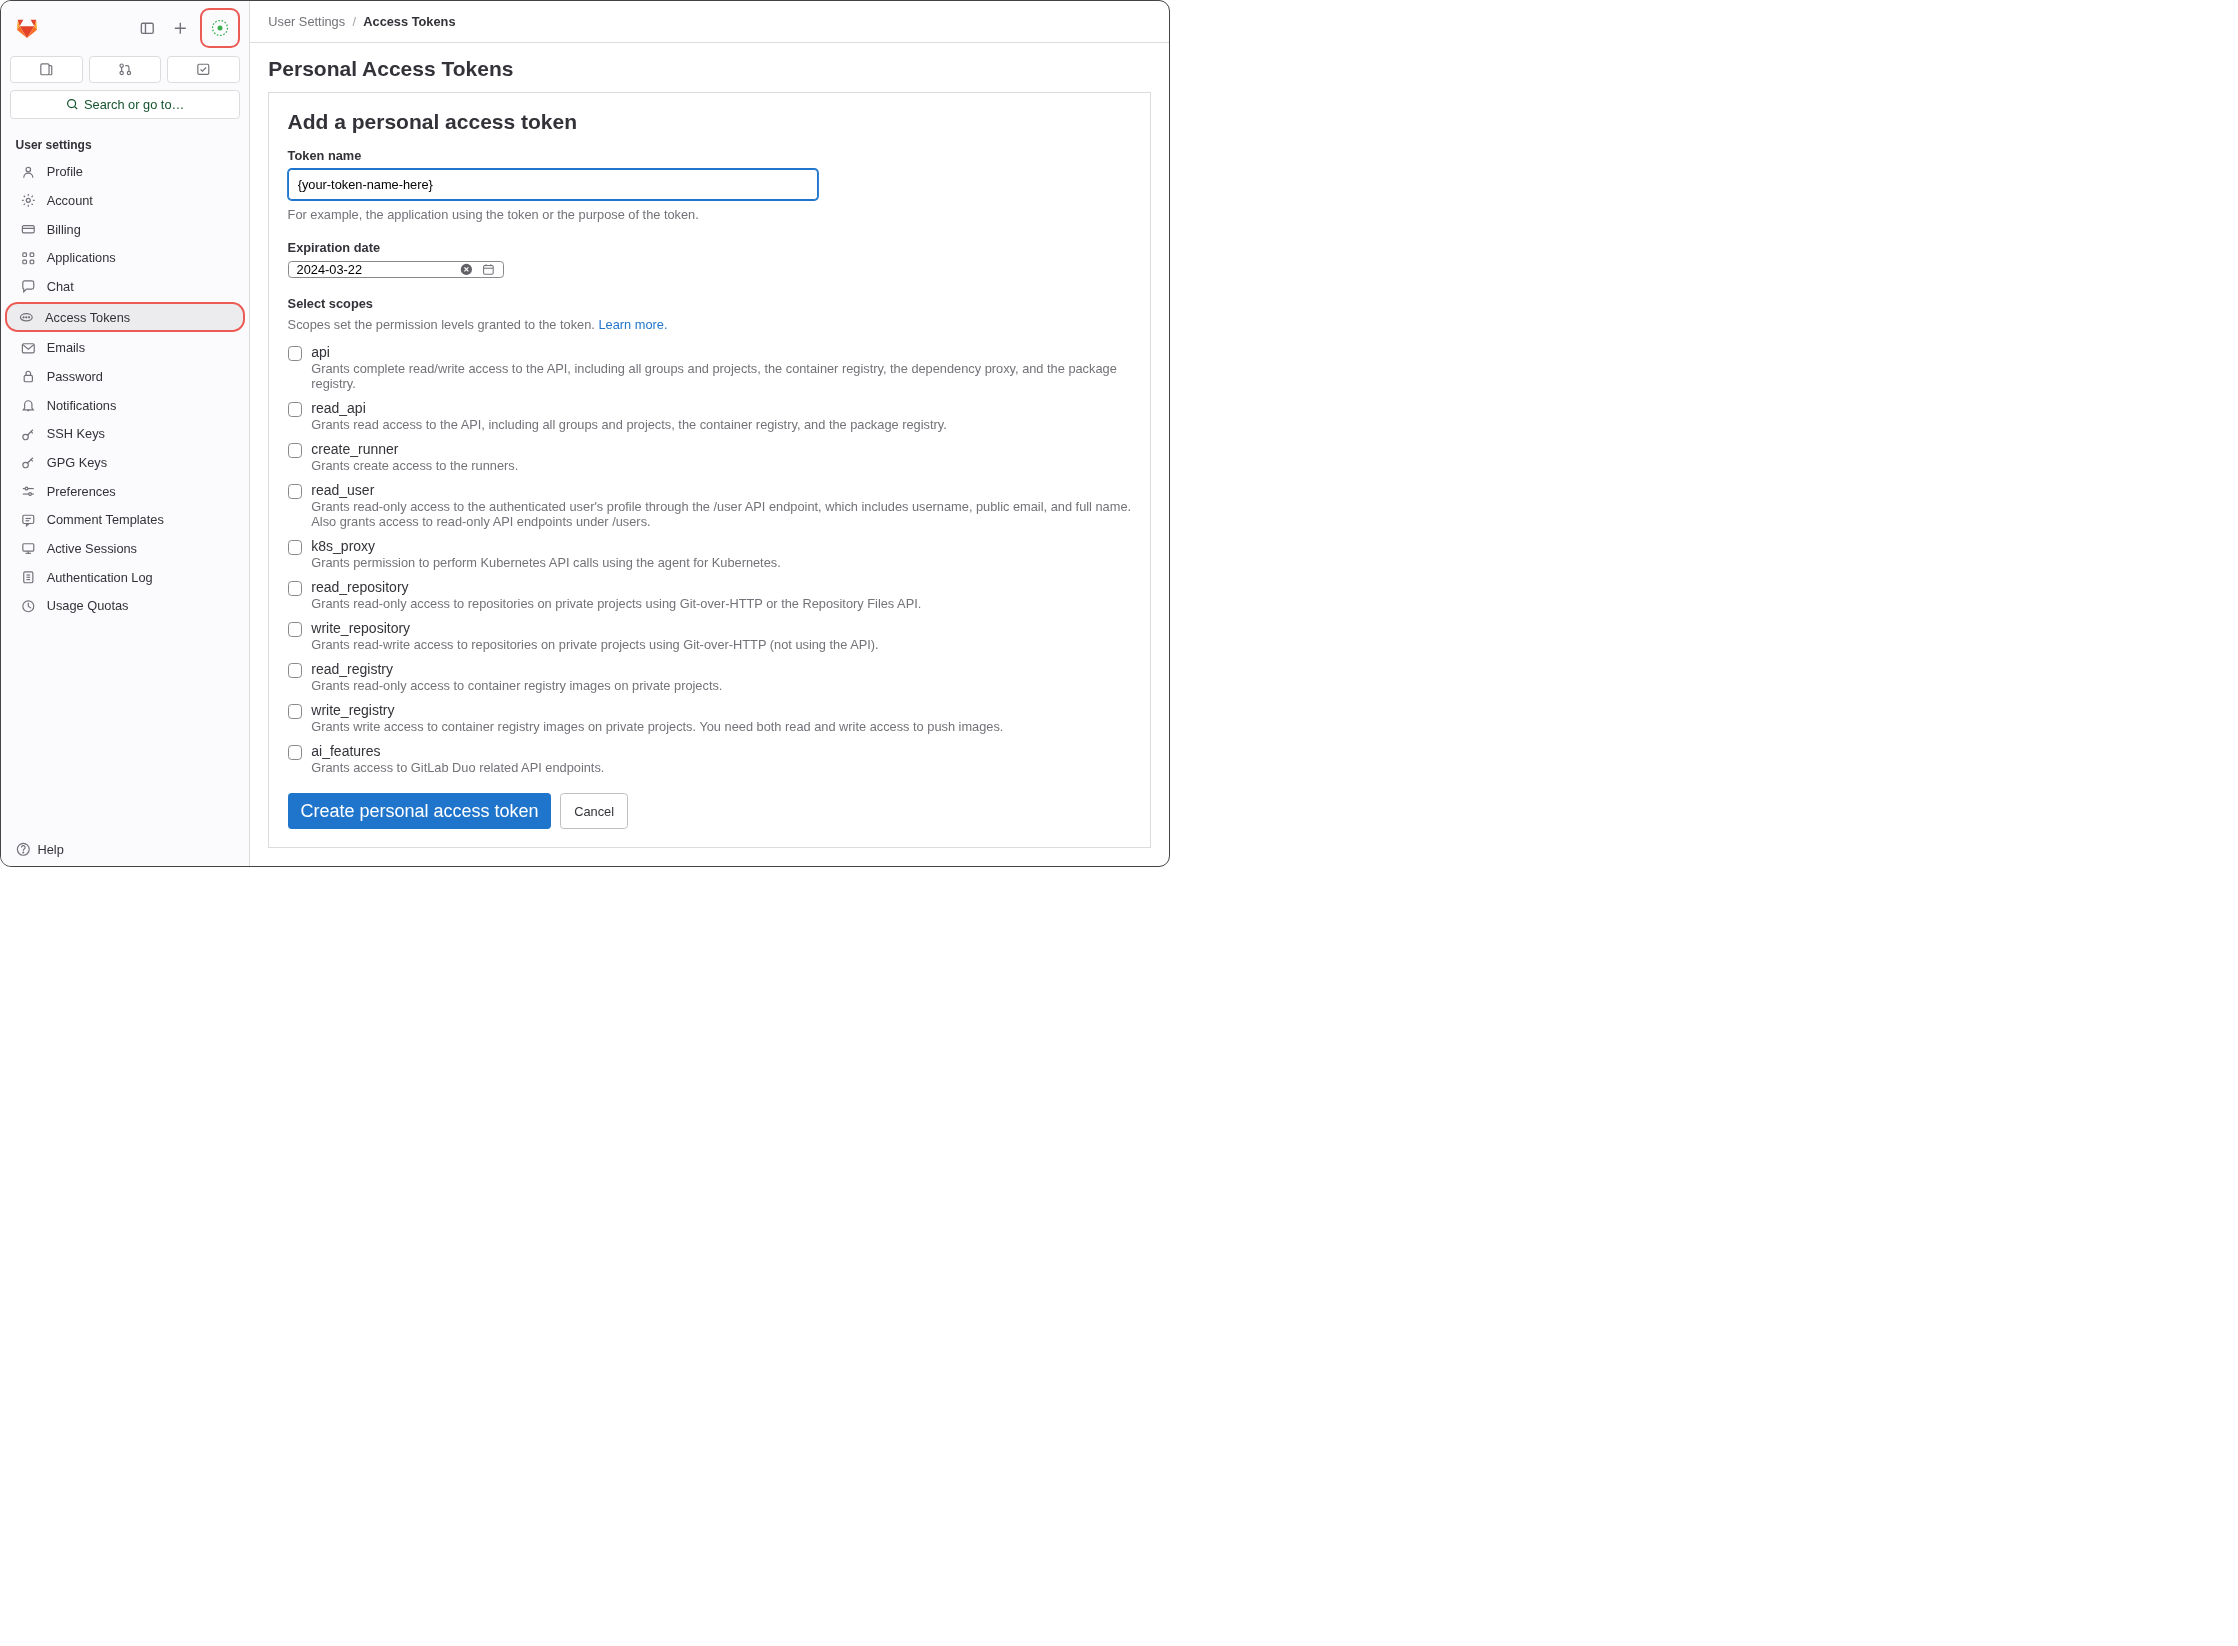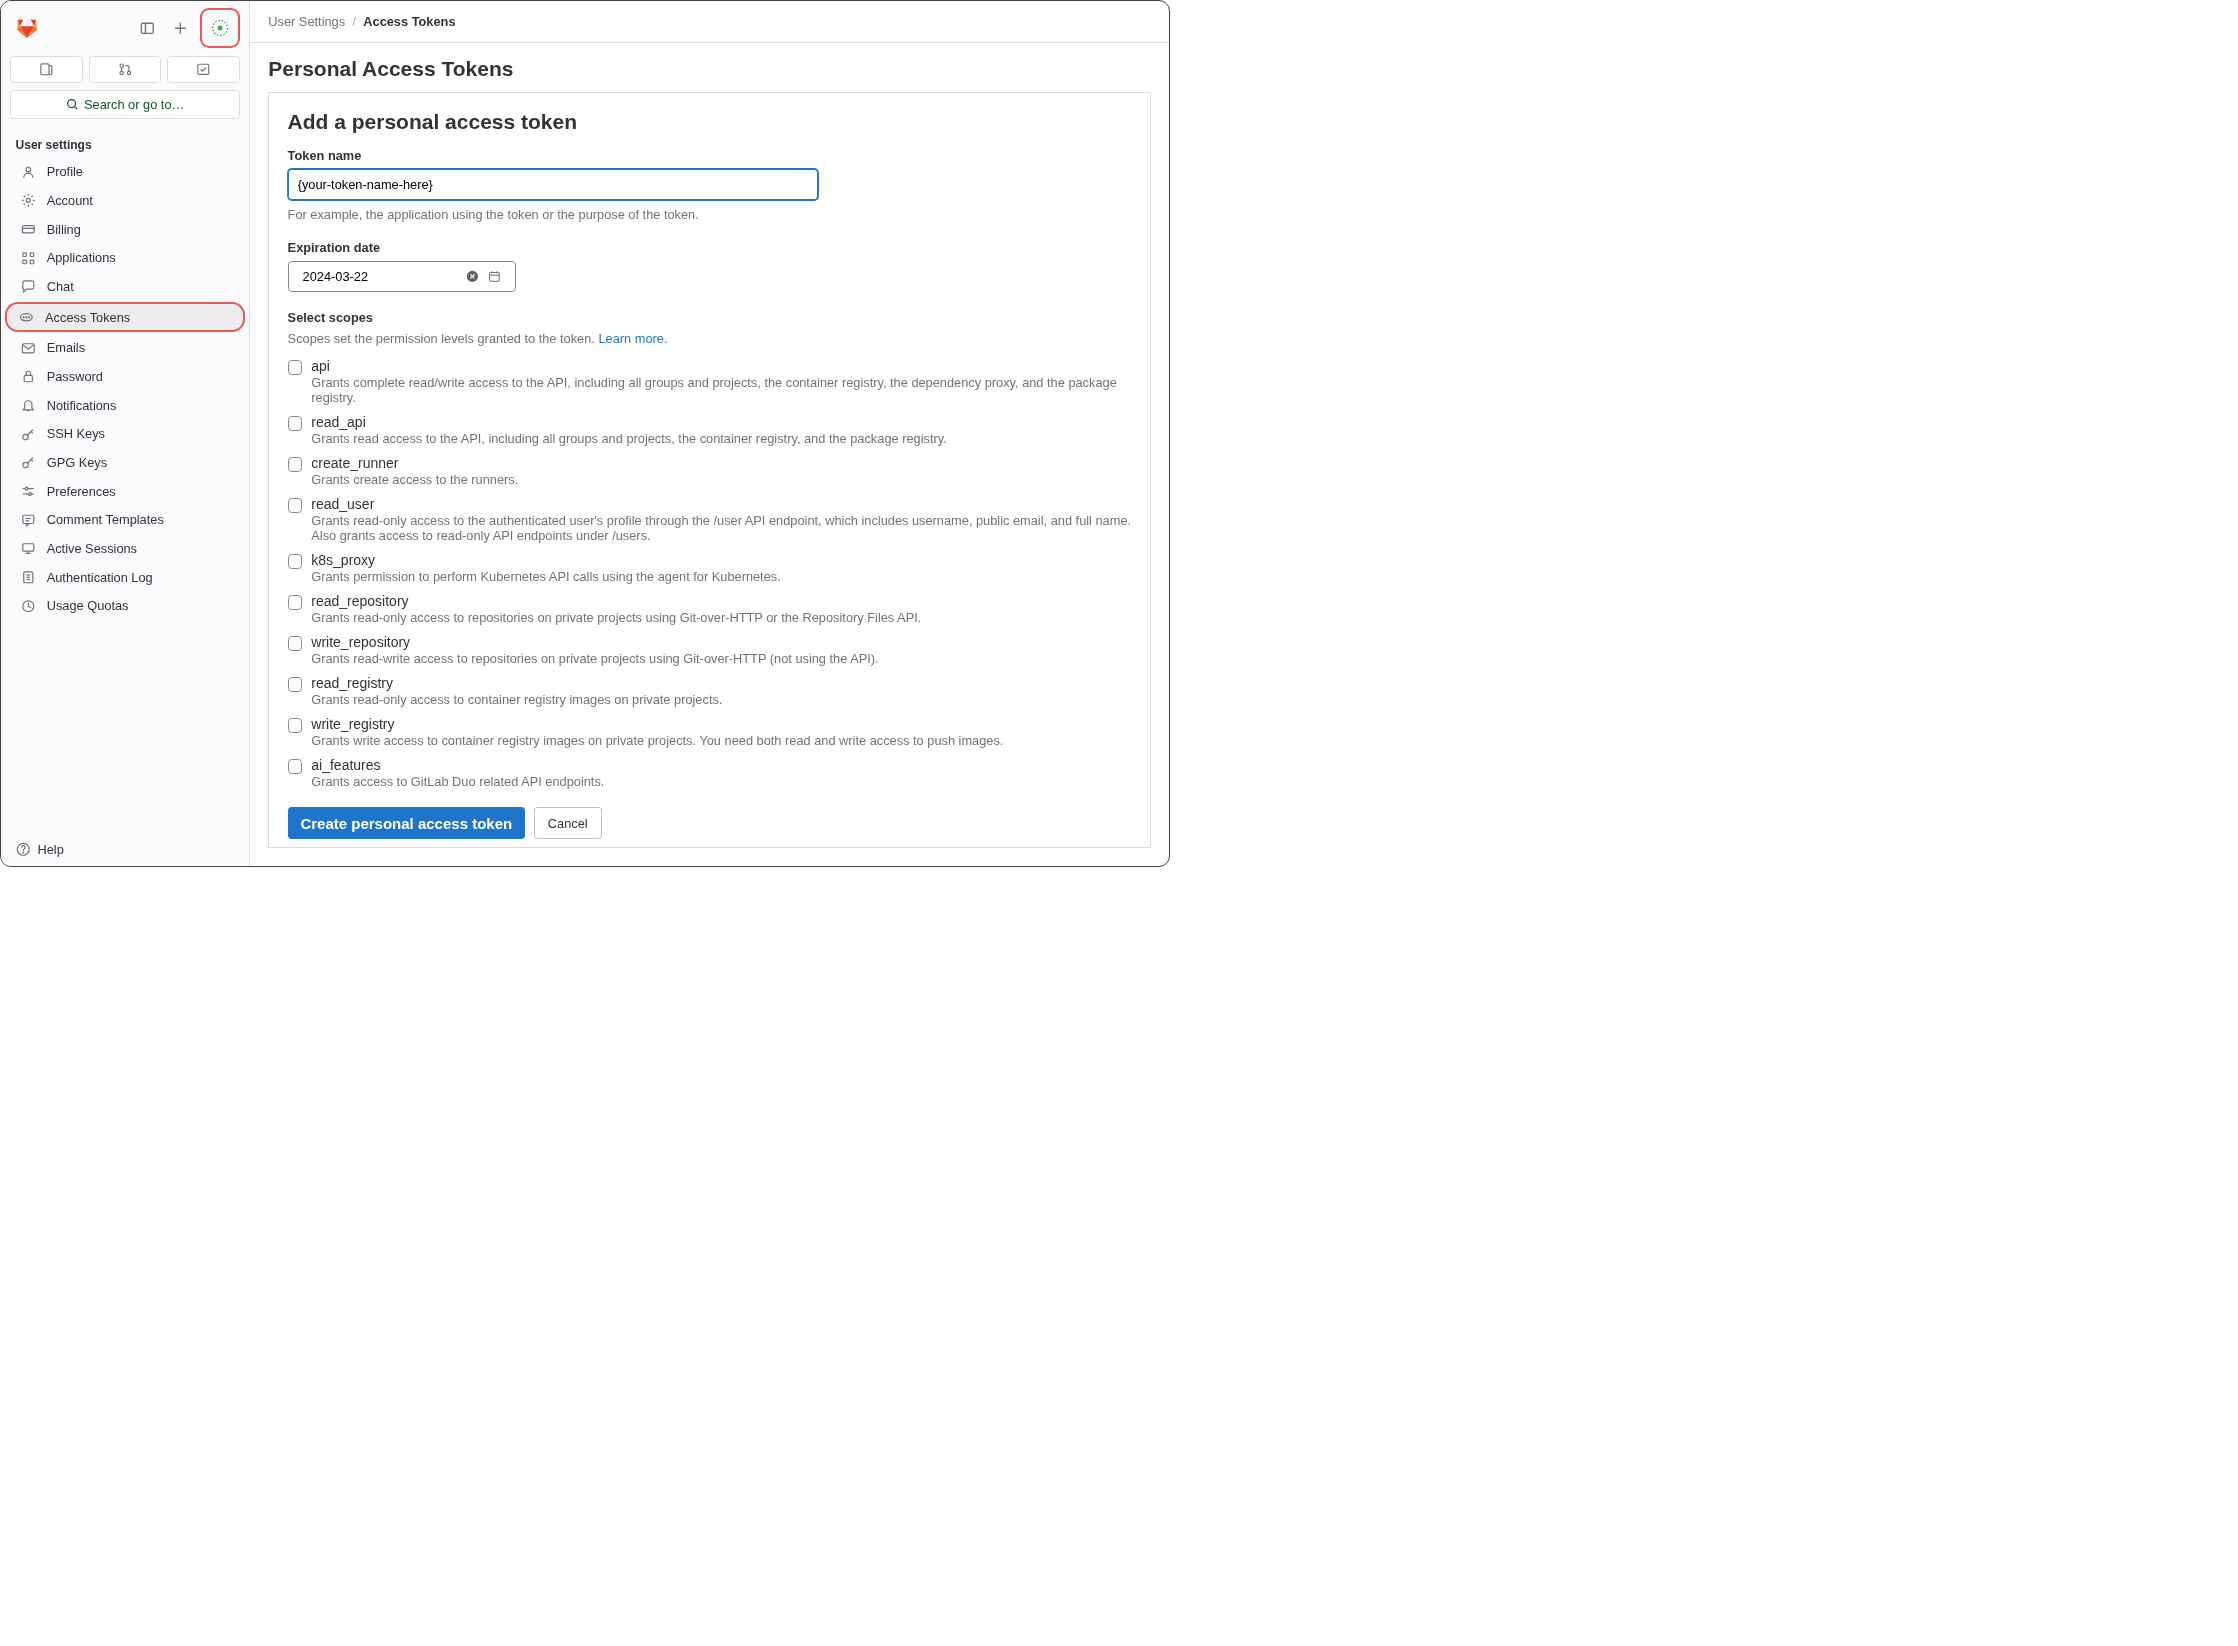--- a/index.html
+++ b/index.html
@@ -28,32 +28,32 @@
 .breadcrumb { padding: 12.8px 18.3px; border-bottom: 0.9px solid #dcdcde; font-size: 12.8px; color: #737278; display: flex; gap: 7.3px; align-items: center; }
 .breadcrumb .sep { color: #a4a3a8; }
 .breadcrumb .current { color: #333238; font-weight: 600; }
 .page-title { font-size: 21px; font-weight: 600; padding: 14.6px 18.3px 11px; }
 .content-frame { margin: 0 18.3px 18.3px; border: 0.9px solid #dcdcde; border-left: 0.9px solid #dcdcde; border-top: 0.9px solid #dcdcde; padding: 16.4px 18.3px; flex: 1; overflow-y: auto; }
 .form-heading { font-size: 21px; font-weight: 600; margin-bottom: 14.6px; }
 .form-label { font-weight: 600; font-size: 12.8px; margin-bottom: 5.5px; display: block; }
 .text-input { width: 530px; height: 31px; border: 1.8px solid #1f75cb; box-shadow: 0 0 0 0.9px #1f75cb; border-radius: 3.7px; padding: 0 9.1px; font-size: 12.8px; font-family: inherit; outline: none; }
 .help-text { color: #737278; font-size: 12.8px; margin-top: 7.3px; }
 .form-group { margin-bottom: 18.3px; }
-.date-input-wrap { display: inline-flex; align-items: center; border: 0.9px solid #89888d; border-radius: 3.7px; height: 31px; padding: 0 14px; gap: 7.3px; }
+.date-input-wrap { display: inline-flex; align-items: center; border: 0.9px solid #89888d; border-radius: 3.7px; height: 17px; padding: 0 8px; gap: 7.3px; }
 .date-input-wrap input { border: none; outline: none; font-size: 12.8px; width: 155px; font-family: inherit; }
 .date-icon { color: #737278; cursor: pointer; width: 14.6px; height: 14.6px; display:flex; align-items:center; justify-content:center;}
 .scopes-desc { color: #737278; margin-bottom: 12.8px; }
 .scopes-desc a { color: #1f75cb; text-decoration: none; }
 .scope-item { display: flex; gap: 9.1px; margin-bottom: 9.1px; align-items: flex-start; }
 .scope-checkbox { width: 14.6px; height: 14.6px; margin-top: 1.8px; border: 0.9px solid #89888d; border-radius: 3.7px; cursor: pointer; flex-shrink: 0; }
 .scope-text { flex: 1; }
 .scope-name { font-size: 14px; color: #333238; }
 .scope-desc { color: #737278; font-size: 12.8px; margin-top: 0.9px; }
 .form-actions { margin-top: 18.3px; display: flex; gap: 9.1px; }
-.btn-primary { background: #1f75cb; color: #fff; border: none; border-radius: 3.7px; padding: 7.3px 12.8px; font-size: 15px; cursor: pointer; font-weight: 700; }
+.btn-primary { background: #1f75cb; color: #fff; border: none; border-radius: 3.7px; padding: 7.3px 12.8px; font-size: 18px; cursor: pointer; font-weight: 400; }
 .btn-secondary { background: #fff; color: #333238; border: 0.9px solid #bfbfc3; border-radius: 3.7px; padding: 7.3px 12.8px; font-size: 12.8px; cursor: pointer; }
 
 svg { display: block; }
 </style>
 </head>
 <body>
 
 <div class="app">
   <aside class="sidebar">
     <div class="sidebar-top">

